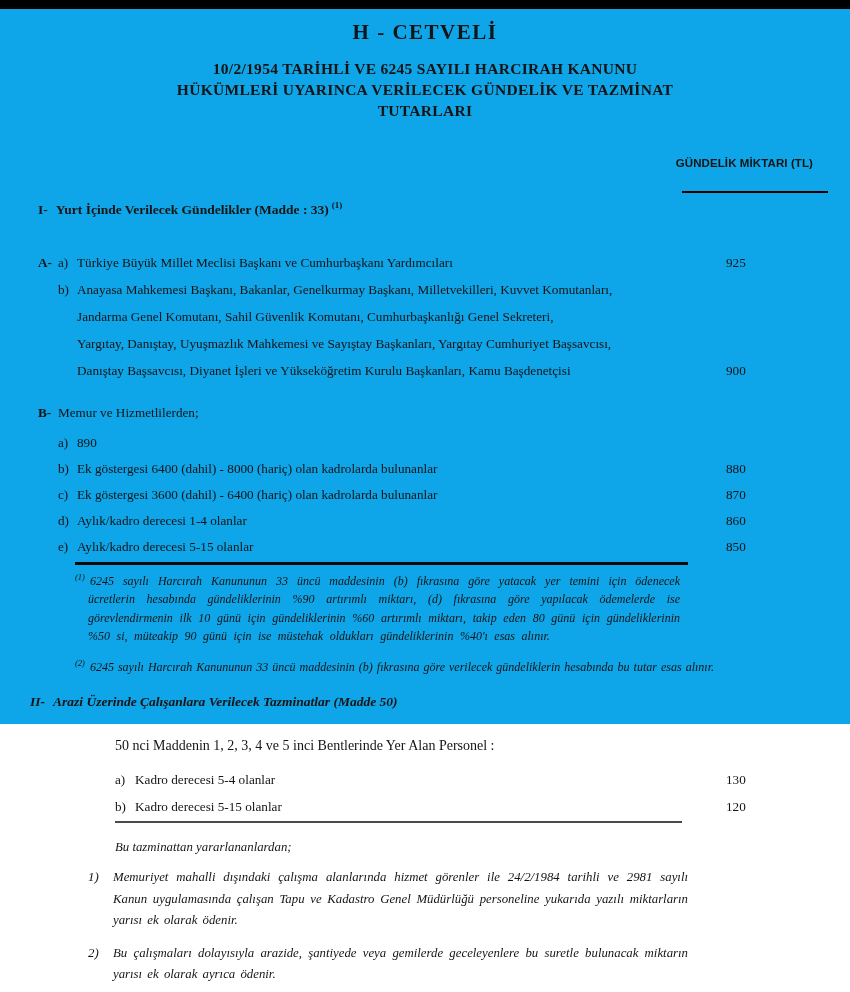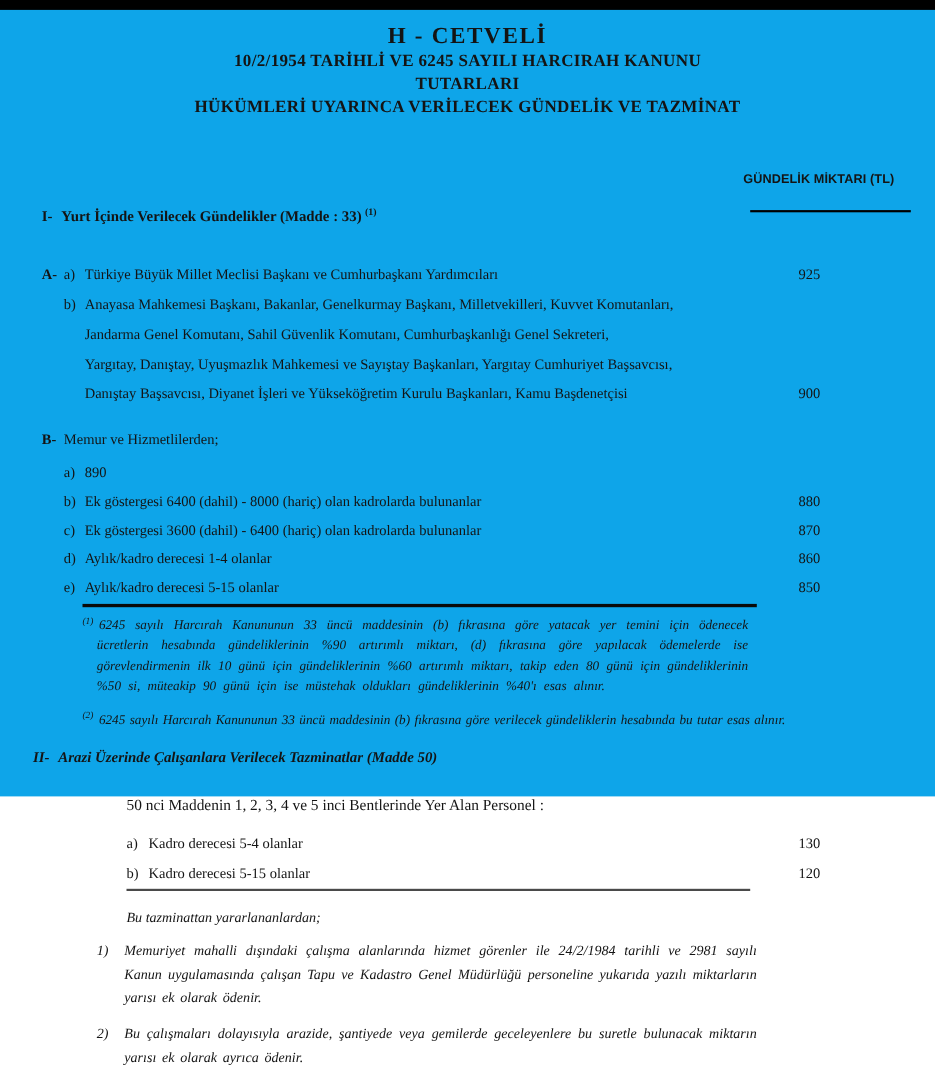--- a/index.html
+++ b/index.html
@@ -9,21 +9,21 @@
   }
   .page { position:relative; width:850px; height:724px; background:#0ea5e9; }
   .topbar { height:9px; background:#000; }
 
   .doc-title {
     text-align:center; font-weight:bold; font-size:21px;
     margin-top:11px; letter-spacing:1.5px;
   }
   .doc-subtitle {
     text-align:center; font-weight:bold; font-size:15.5px;
-    line-height:21px; letter-spacing:0.3px;
+    line-height:21px; margin-top:13px; letter-spacing:0.3px;
   }
 
   .amount-header {
     position:absolute; top:157px; right:37px;
     font-family:"Liberation Sans", sans-serif;
     font-weight:bold; font-size:11.5px; letter-spacing:0.1px;
   }
   .amount-underline {
     position:absolute; top:191px; right:22px; width:146px; height:0;
     border-top:2px solid #000;
@@ -74,22 +74,22 @@
 <body>
 
 <div class="page">
 
   <div class="topbar"></div>
 
   <div class="doc-title">H - CETVELİ</div>
 
   <div class="doc-subtitle">
     <div>10/2/1954 TARİHLİ VE 6245 SAYILI HARCIRAH KANUNU</div>
+    <div>HÜKÜMLERİ UYARINCA VERİLECEK GÜNDELİK VE TAZMİNAT</div>
     <div>TUTARLARI</div>
-    <div>HÜKÜMLERİ UYARINCA VERİLECEK GÜNDELİK VE TAZMİNAT</div>
   </div>
 
   <div class="amount-header">GÜNDELİK MİKTARI (TL)</div>
   <div class="amount-underline"></div>
 
   <div class="sec-heading" id="sec1-heading">
     <span class="sec-num">I-</span><span>Yurt İçinde Verilecek Gündelikler (Madde : 33)</span><sup class="ref">(1)</sup>
   </div>
 
   <div class="rows rows-a">

